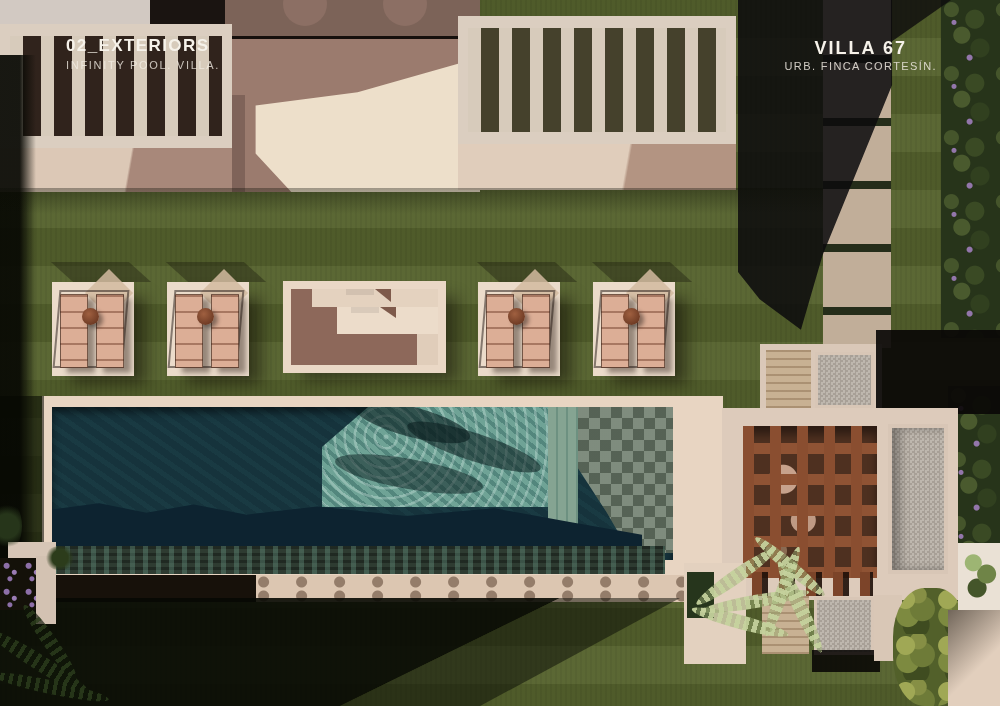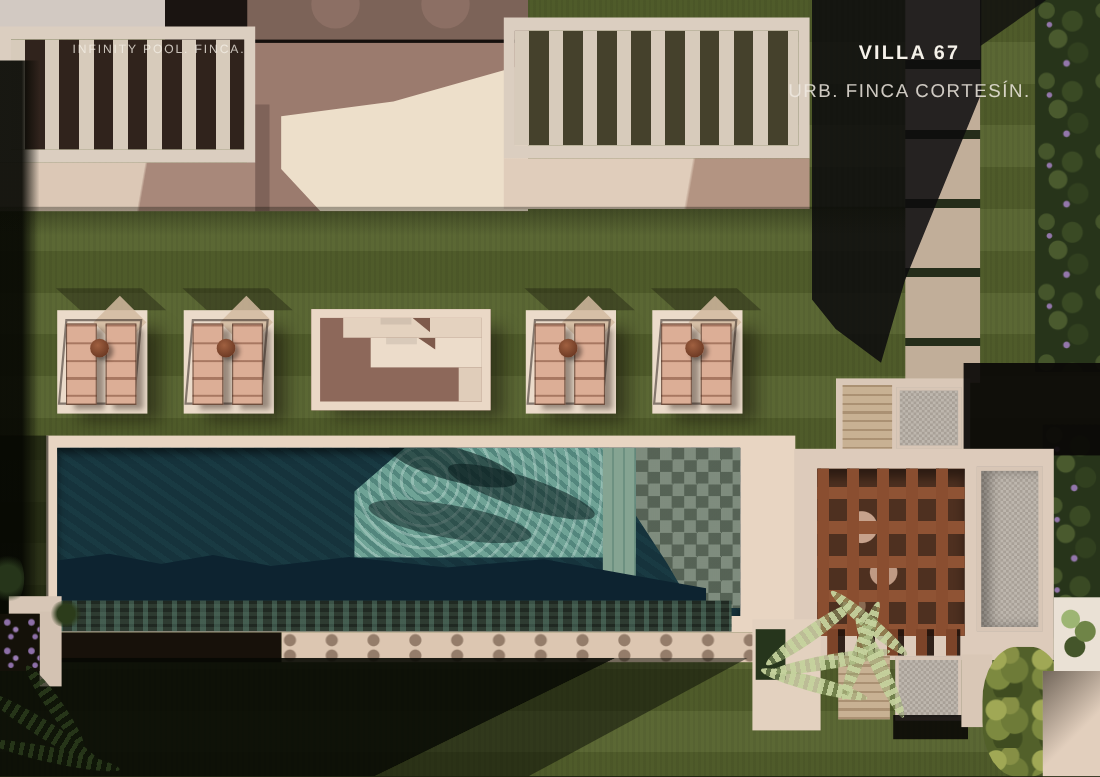--- a/index.html
+++ b/index.html
@@ -35,21 +35,21 @@
     radial-gradient(circle at 30% 25%, #a0a855 0 9px, transparent 10px),
     radial-gradient(circle at 60% 15%, #868f45 0 8px, transparent 9px),
     radial-gradient(circle at 70% 45%, #6e7b38 0 12px, transparent 13px),
     radial-gradient(circle at 35% 60%, #7d8a40 0 11px, transparent 12px),
     radial-gradient(circle at 55% 80%, #3f4c20 0 13px, transparent 14px);
     background-size:42px 46px;}
   .pad{background:#ebdbca;box-shadow:16px 12px 14px -4px rgba(20,16,8,0.5);}
   .titleL{color:#f6f2ea;font-size:17px;font-weight:bold;letter-spacing:1.4px;}
   .subL{color:rgba(243,238,230,0.78);font-size:11px;letter-spacing:1.7px;margin-top:3px;}
   .titleR{color:#f6f2ea;font-size:18px;font-weight:bold;letter-spacing:2px;}
-  .subR{color:rgba(238,233,225,0.85);font-size:17px;letter-spacing:1.4px;margin-top:14px;}
+  .subR{color:rgba(238,233,225,0.85);font-size:11px;letter-spacing:1.4px;margin-top:1px;}
 </style>
 </head>
 <body>
 
 <div class="stage">
 
   <div class="abs" style="left:0;top:0;width:155px;height:30px;background:#d2c9c2;"></div>
   <div class="abs" style="left:150px;top:0;width:84px;height:100px;background:#1a1411;"></div>
 
   <div class="abs" style="left:225px;top:0;width:255px;height:192px;background:#9b7b6e;overflow:hidden;">
@@ -174,20 +174,21 @@
   <div class="abs" style="left:8px;top:542px;width:48px;height:16px;background:#d7c6b6;"></div>
   <div class="abs" style="left:36px;top:556px;width:20px;height:68px;background:#d3c2b2;"></div>
   <div class="abs" style="left:0;top:558px;width:36px;height:52px;background-color:#141109;background-image:radial-gradient(circle at 30% 30%, #8d6fa8 0 2.5px, transparent 3.5px),radial-gradient(circle at 65% 55%, #9a7bb4 0 2px, transparent 3px),radial-gradient(circle at 45% 80%, #8d6fa8 0 2px, transparent 3px);background-size:22px 26px;"></div>
   <div class="abs" style="left:44px;top:546px;width:32px;height:24px;border-radius:50%;background:radial-gradient(circle, #2c3c1b 0 40%, rgba(44,60,27,0) 70%);"></div>
   <div class="abs" style="left:-8px;top:500px;width:30px;height:52px;border-radius:50%;background:radial-gradient(circle, #26351a 0 40%, rgba(38,53,26,0) 70%);"></div>
   <div class="abs frond dark" style="left:-20px;top:655px;width:120px;height:16px;transform:rotate(32deg);"></div>
   <div class="abs frond dark" style="left:-10px;top:680px;width:120px;height:14px;transform:rotate(12deg);"></div>
   <div class="abs frond dark" style="left:5px;top:635px;width:90px;height:14px;transform:rotate(55deg);"></div>
 
   <div class="abs" style="left:66px;top:36px;">
-    <div class="subL">INFINITY POOL. FINCA.</div>
+    <div class="titleL">02_EXTERIORS</div>
+    <div class="subL">INFINITY POOL. VILLA.</div>
   </div>
   <div class="abs" style="right:63px;top:38px;text-align:center;">
     <div class="titleR">VILLA 67</div>
     <div class="subR">URB. FINCA CORTESÍN.</div>
   </div>
 
 </div>
 
 </body></html>

